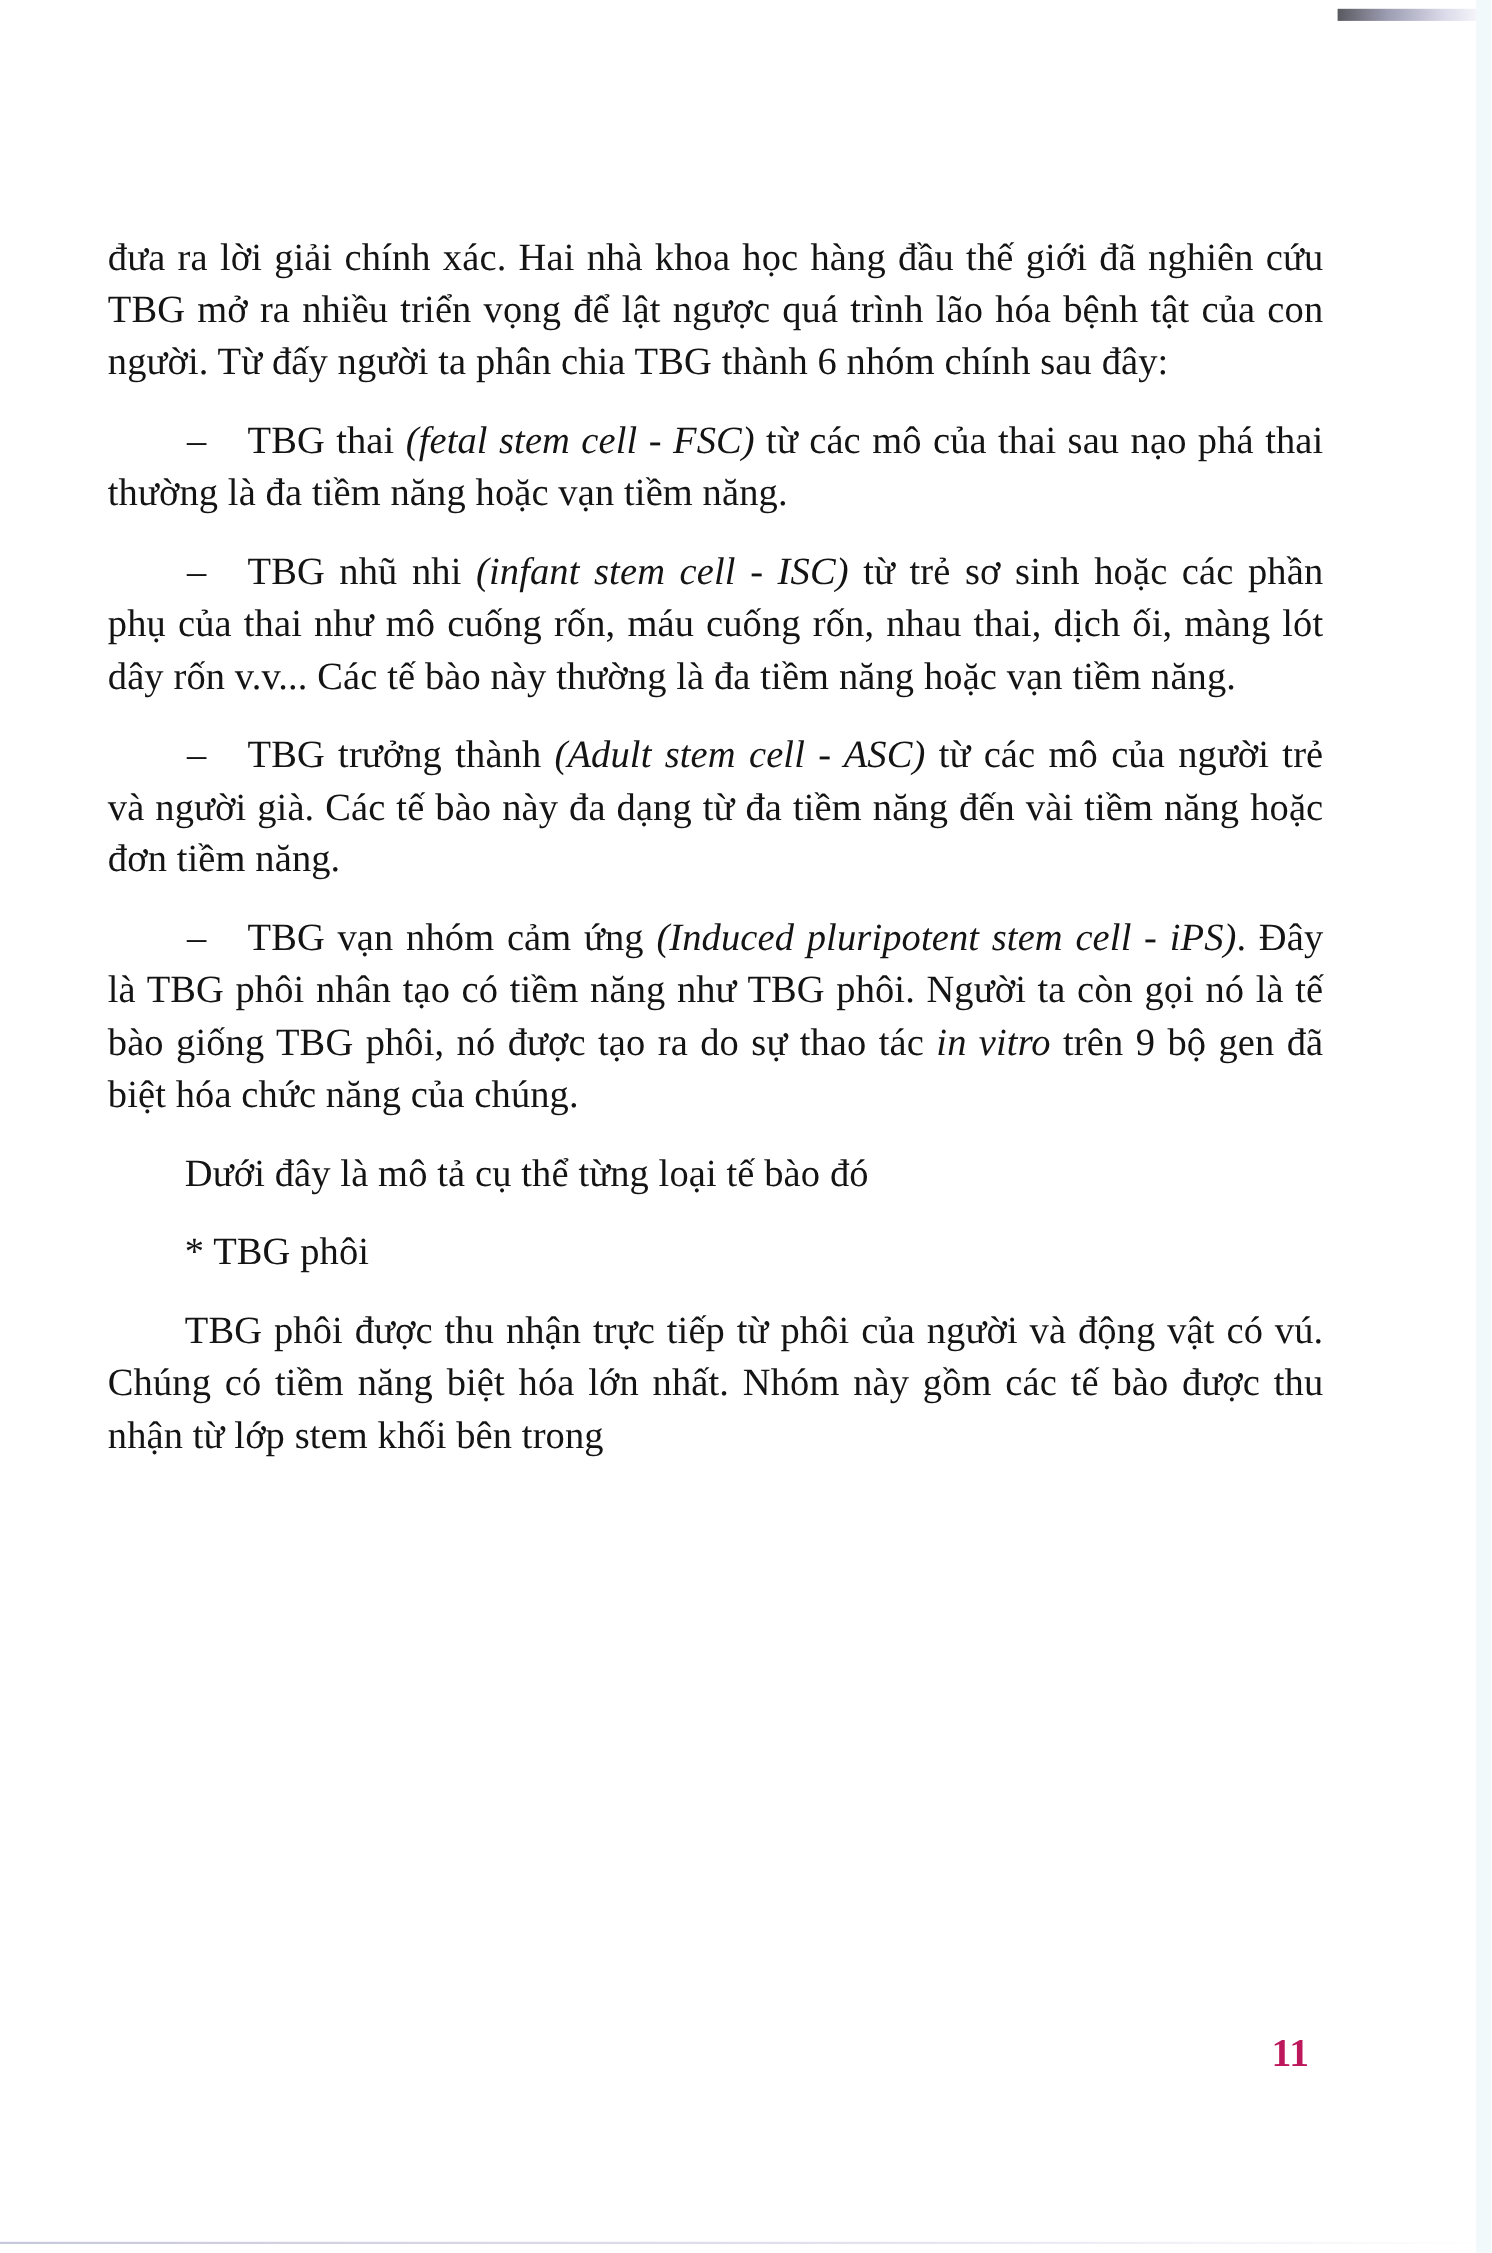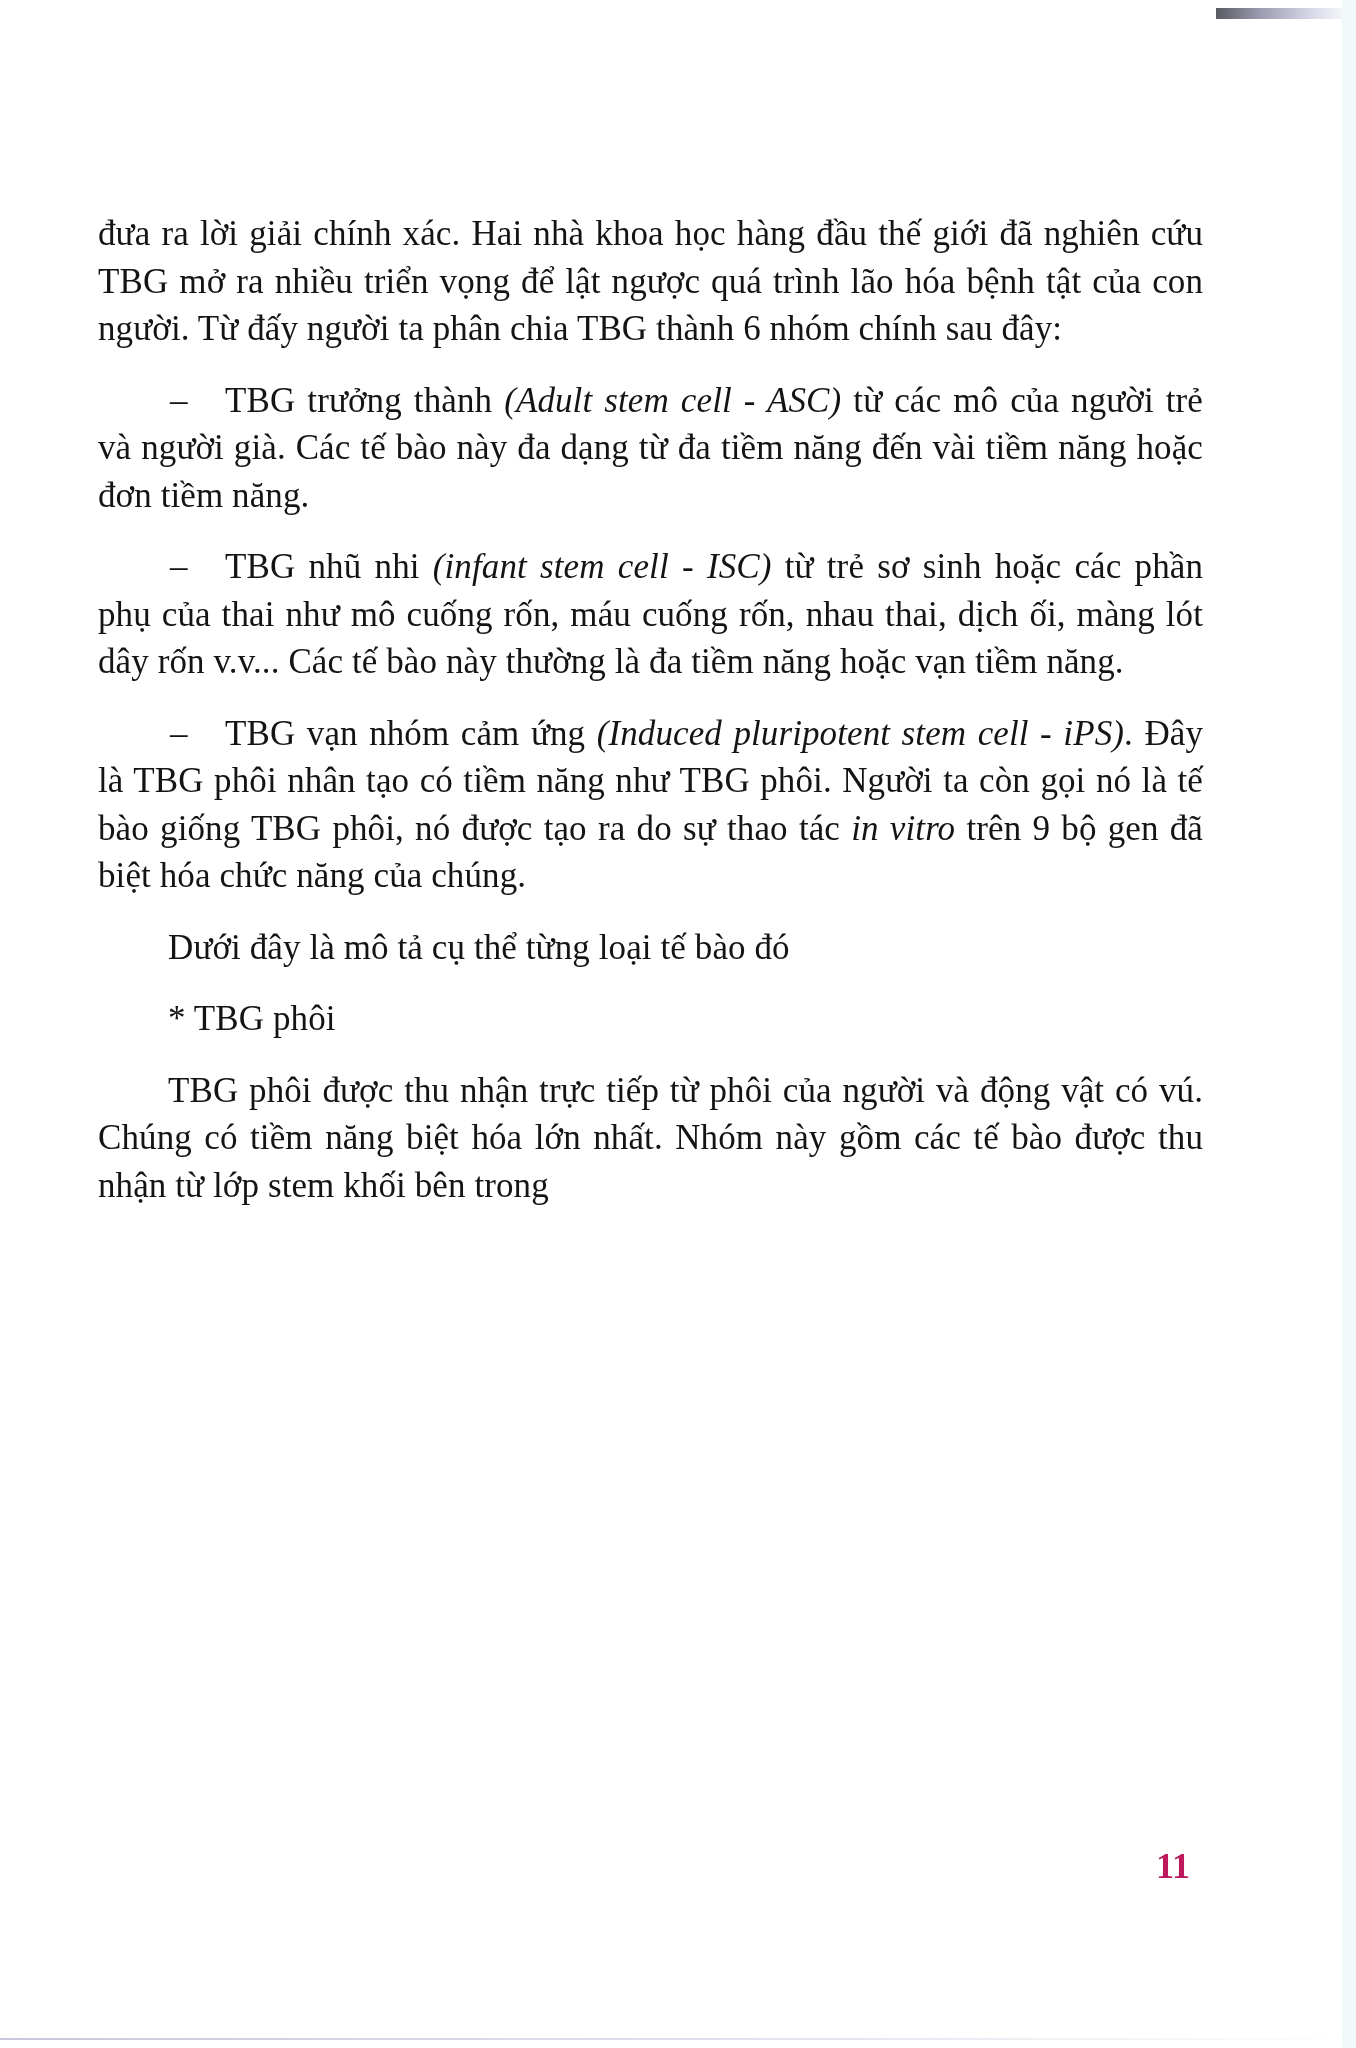--- a/index.html
+++ b/index.html
@@ -89,24 +89,25 @@
 
 <div class="page">
   <div class="top-mark"></div>
   <div class="right-edge"></div>
   <div class="bottom-edge"></div>
 
   <div class="text-block">
     <p class="para first">đưa ra lời giải chính xác. Hai nhà khoa học hàng đầu thế giới đã nghiên cứu TBG mở ra nhiều triển vọng để lật ngược quá trình lão hóa bệnh tật của con người. Từ đấy người ta phân chia TBG thành 6 nhóm chính sau đây:</p>
 
 
+    <p class="para bullet"><span class="dash">–</span><span>TBG thai </span><em>(fetal stem cell - FSC)</em><span> từ các mô của thai sau nạo phá thai thường là đa tiềm năng hoặc vạn tiềm năng.</span></p>
+
+    <p class="para bullet"><span class="dash">–</span><span>TBG nhũ nhi </span><em>(infant stem cell - ISC)</em><span> từ trẻ sơ sinh hoặc các phần phụ của thai như mô cuống rốn, máu cuống rốn, nhau thai, dịch ối, màng lót dây rốn v.v... Các tế bào này thường là đa tiềm năng hoặc vạn tiềm năng.</span></p>
 
     <p class="para bullet"><span class="dash">–</span><span>TBG trưởng thành </span><em>(Adult stem cell - ASC)</em><span> từ các mô của người trẻ và người già. Các tế bào này đa dạng từ đa tiềm năng đến vài tiềm năng hoặc đơn tiềm năng.</span></p>
-
-    <p class="para bullet"><span class="dash">–</span><span>TBG nhũ nhi </span><em>(infant stem cell - ISC)</em><span> từ trẻ sơ sinh hoặc các phần phụ của thai như mô cuống rốn, máu cuống rốn, nhau thai, dịch ối, màng lót dây rốn v.v... Các tế bào này thường là đa tiềm năng hoặc vạn tiềm năng.</span></p>
 
     <p class="para bullet"><span class="dash">–</span><span>TBG vạn nhóm cảm ứng </span><em>(Induced pluripotent stem cell - iPS)</em><span>. Đây là TBG phôi nhân tạo có tiềm năng như TBG phôi. Người ta còn gọi nó là tế bào giống TBG phôi, nó được tạo ra do sự thao tác </span><em>in vitro</em><span> trên 9 bộ gen đã biệt hóa chức năng của chúng.</span></p>
 
 
     <p class="para indent">Dưới đây là mô tả cụ thể từng loại tế bào đó</p>
 
     <p class="para indent">* TBG phôi</p>
 
     <p class="para indent">TBG phôi được thu nhận trực tiếp từ phôi của người và động vật có vú. Chúng có tiềm năng biệt hóa lớn nhất. Nhóm này gồm các tế bào được thu nhận từ lớp stem khối bên trong</p>
   </div>

